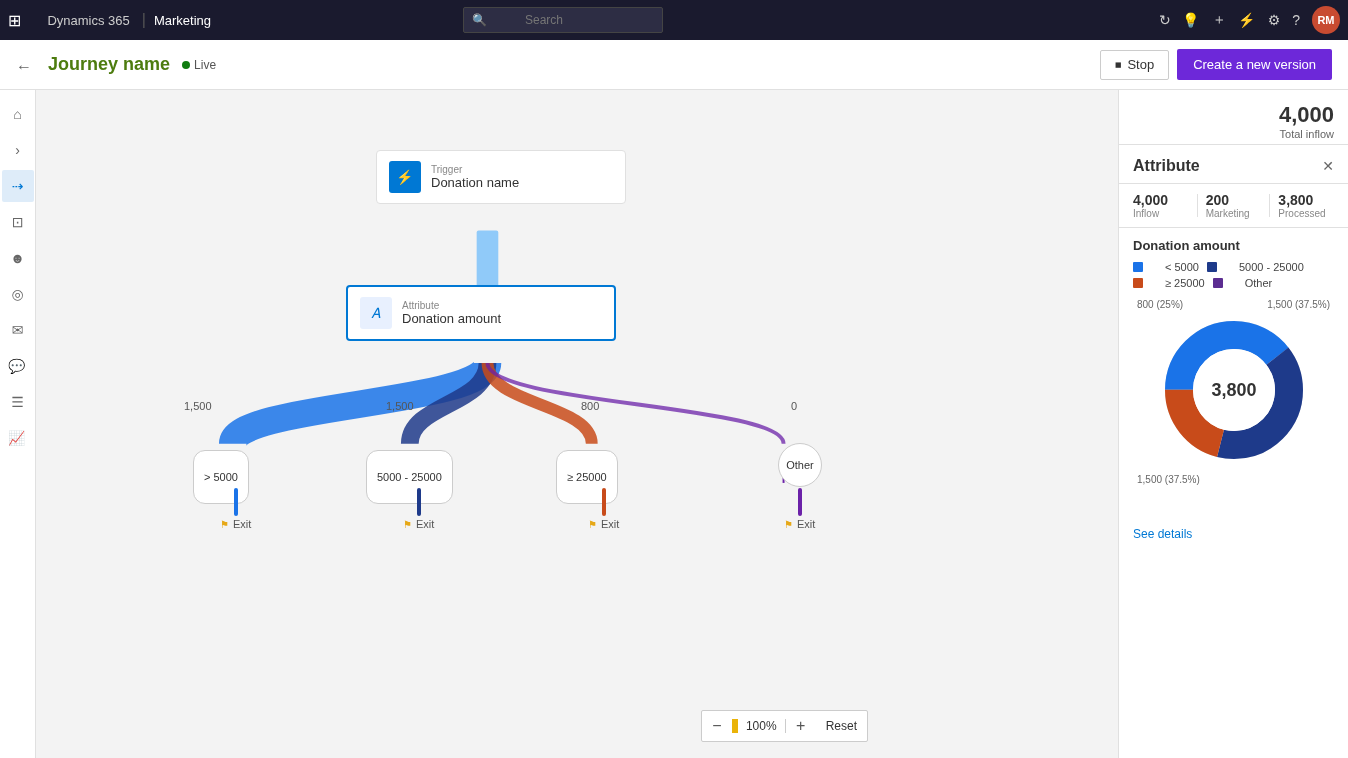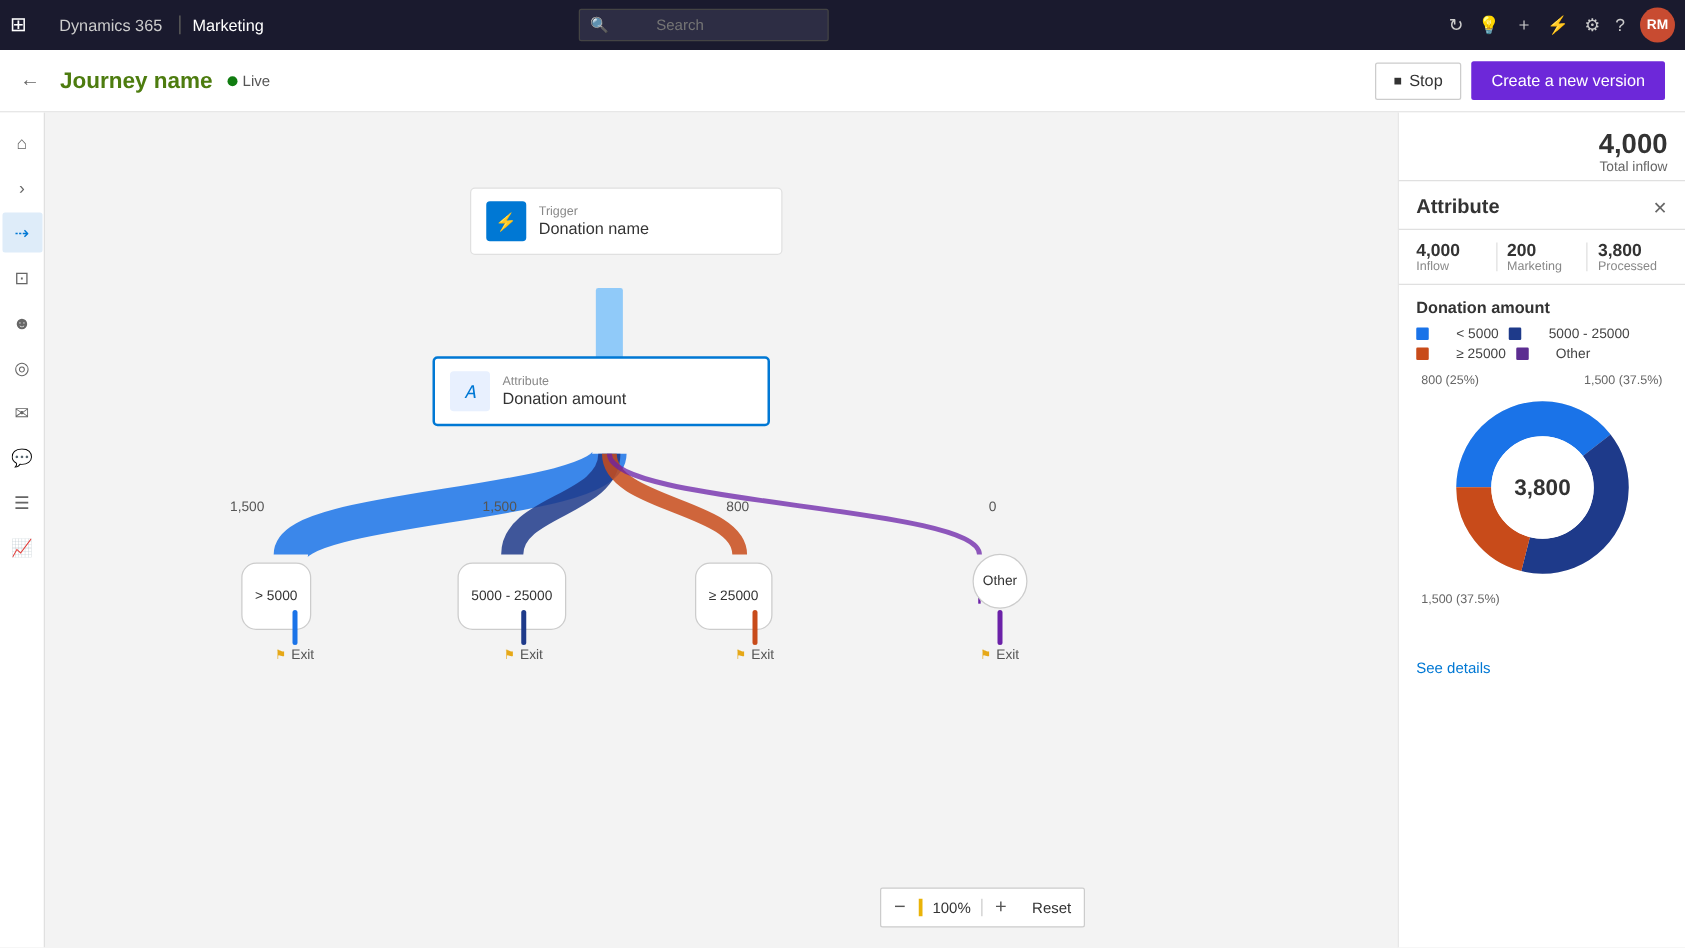--- a/index.html
+++ b/index.html
@@ -221,21 +221,21 @@
     }
     .zoom-btn {
       width: 30px; height: 30px;
       display: flex; align-items: center; justify-content: center;
       cursor: pointer;
       font-size: 16px;
       color: #555;
       border: none;
       background: transparent;
     }
-    .zoom-level { font-size: 12px; color: #333; padding: 0 8px; border-left: 3px solid #eab308; border-right: 1px solid #ccc; }
+    .zoom-level { font-size: 12px; color: #333; padding: 0 8px; border-left: 6px solid #eab308; border-right: 1px solid #ccc; }
     .reset-btn {
       padding: 0 10px;
       font-size: 12px;
       color: #333;
       cursor: pointer;
       background: transparent;
       border: none;
       height: 30px;
     }
 

